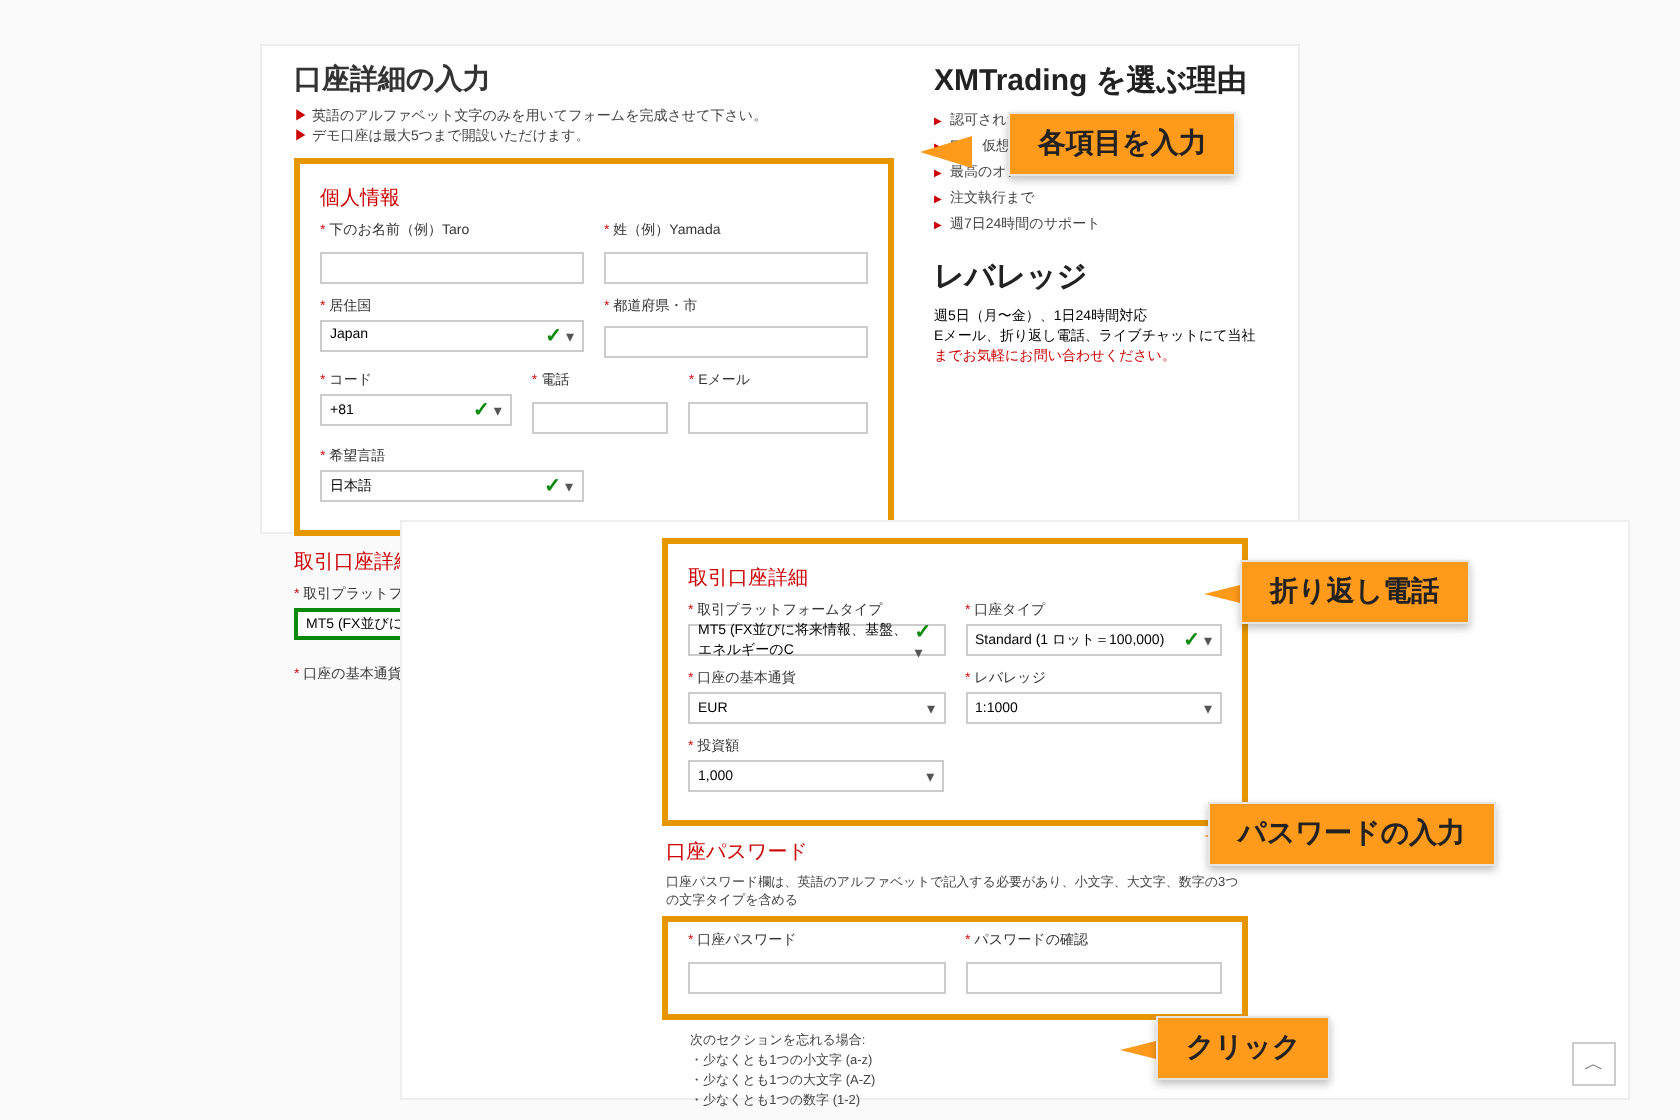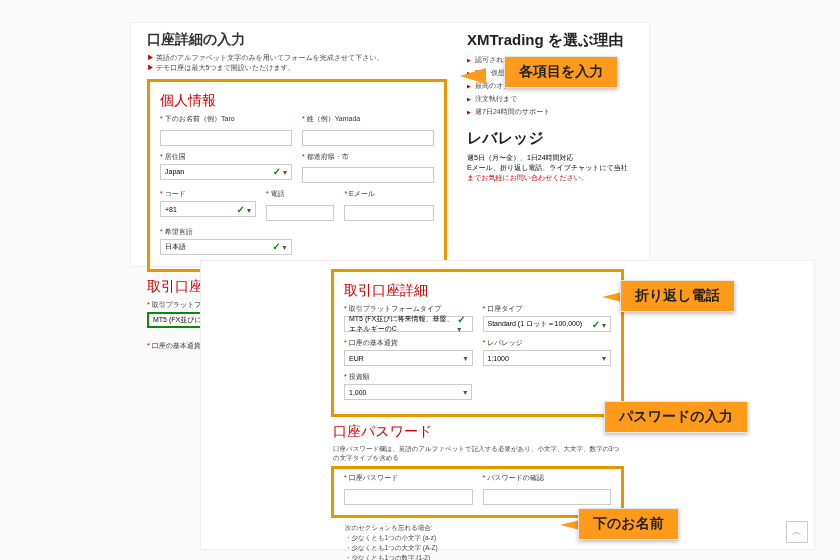--- a/index.html
+++ b/index.html
@@ -7,21 +7,21 @@
 
   .panel { position: absolute; background: #fff; border: 1px solid #eee; }
   .panel.top { left: 130px; top: 22px; width: 520px; height: 245px; }
   .panel.bottom { left: 200px; top: 260px; width: 615px; height: 290px; }
 
   .panel-inner { padding: 8px 16px 12px; }
   .page-title { font-size: 14px; font-weight: 600; color: #333; margin-bottom: 4px; }
   .notices { font-size: 7px; color: #444; margin-bottom: 6px; }
   .notices .b { color: #c00; }
 
-  .section-title { font-size: 14px; color: #c00; margin: 4px 0 4px; }
+  .section-title { font-size: 10px; color: #c00; margin: 4px 0 4px; }
   .section-sub { font-size: 6.5px; color: #444; margin-bottom: 3px; }
 
   .form-section { border: 3px solid #e69600; padding: 6px 10px 8px; margin-bottom: 6px; position: relative; }
 
   .row { display: flex; gap: 10px; margin-bottom: 6px; }
   .field { flex: 1; }
   .label { font-size: 7px; color: #333; margin-bottom: 2px; display: block; }
   .label::before { content: "* "; color: #c00; }
   .input { width: 100%; height: 16px; border: 1px solid #ccc; font-size: 7px; padding: 0 4px; background: #fff; }
   .select { width: 100%; height: 16px; border: 1px solid #ccc; font-size: 7px; padding: 0 4px; background: #fff; position: relative; display: flex; align-items: center; justify-content: space-between; }
@@ -233,13 +233,13 @@
 <div class="arrow left" style="left:460px; top:68px;"></div>
 <div class="callout" style="left:484px; top:56px;margin-left:20px;">各項目を入力</div>
 
 <div class="arrow left thin" style="left:602px; top:292px;"></div>
 <div class="callout" style="left:620px; top:280px;">折り返し電話</div>
 
 <div class="arrow left thin" style="left:602px; top:413px;"></div>
 <div class="callout" style="left:604px; top:401px;">パスワードの入力</div>
 
 <div class="arrow left thin" style="left:560px; top:520px;"></div>
-<div class="callout" style="left:578px; top:508px;">下のお名前</div>
+<div class="callout" style="left:578px; top:508px;">クリック</div>
 
 </body></html>

